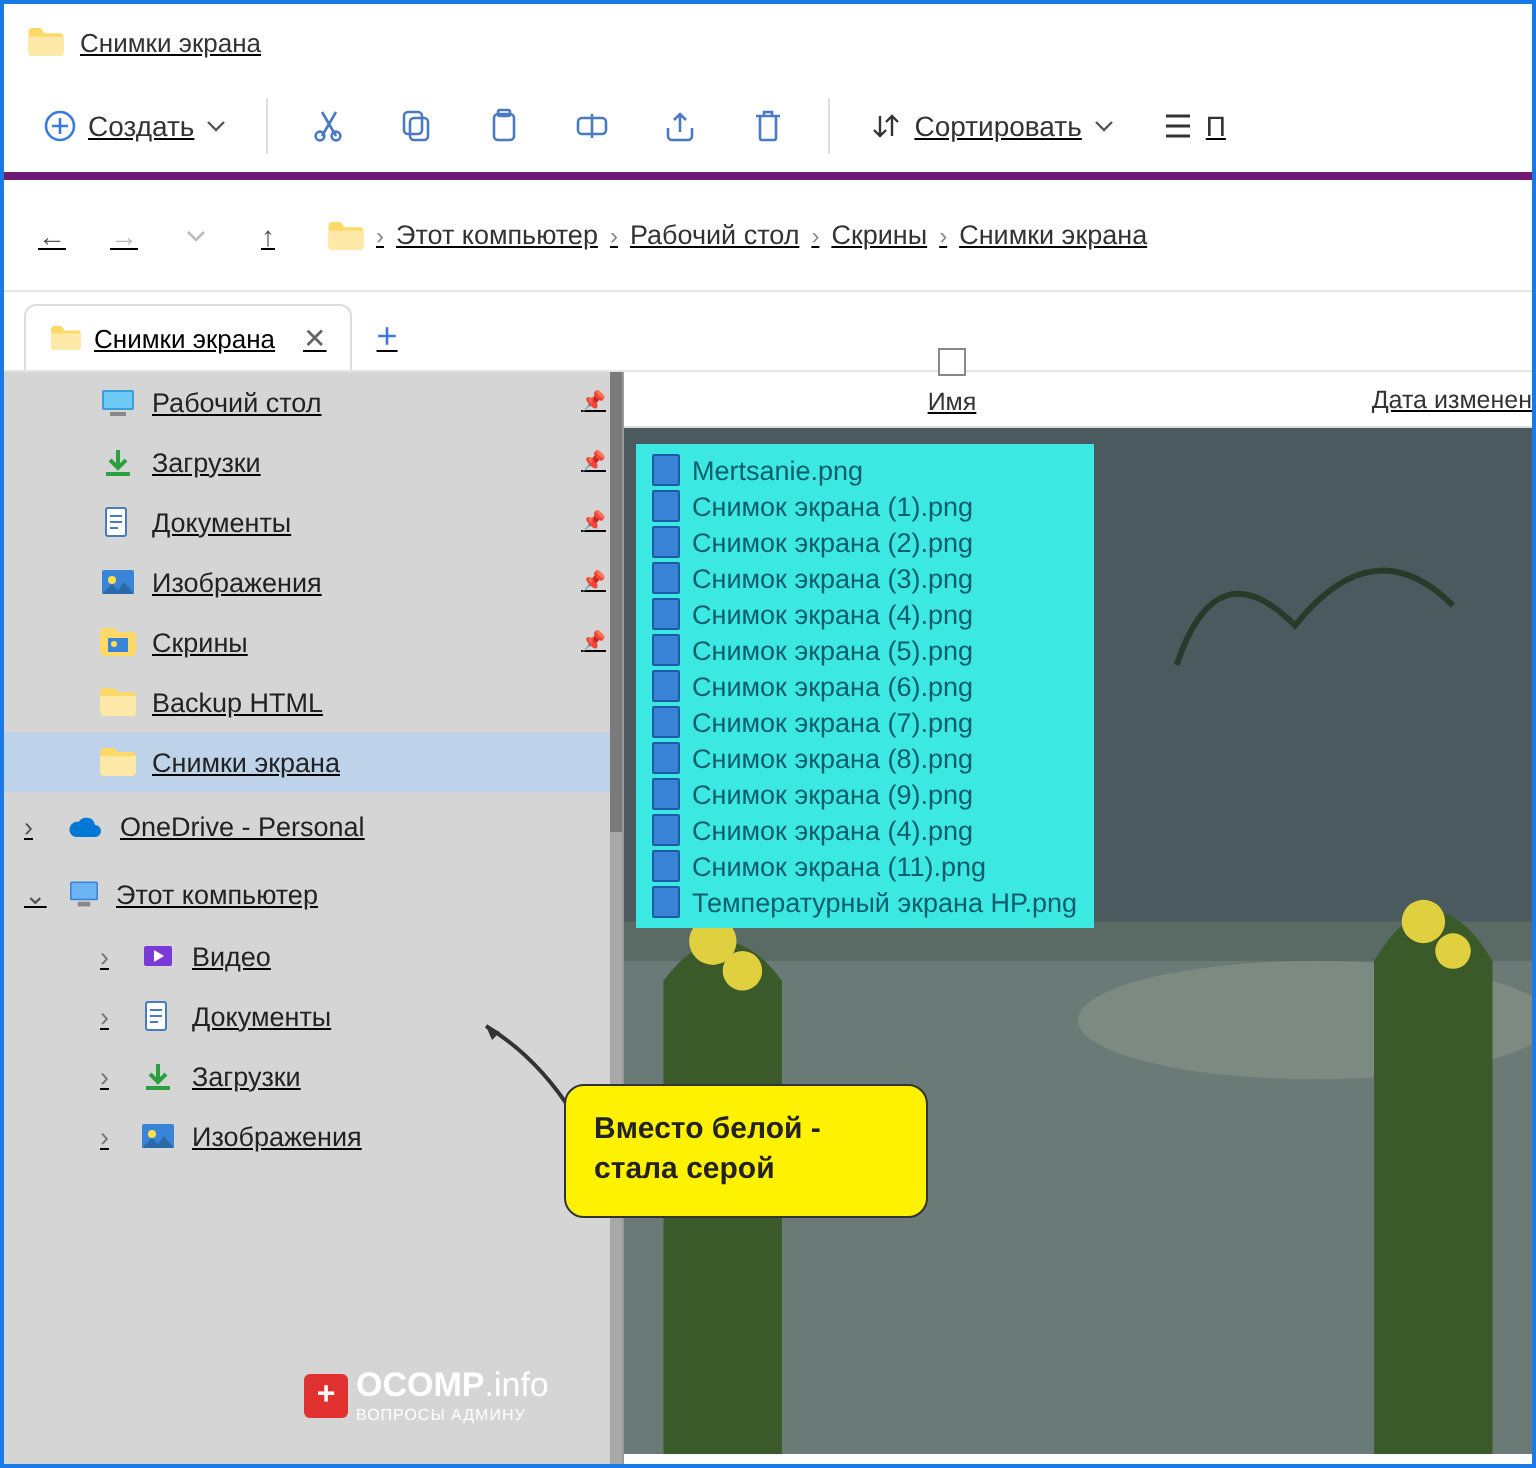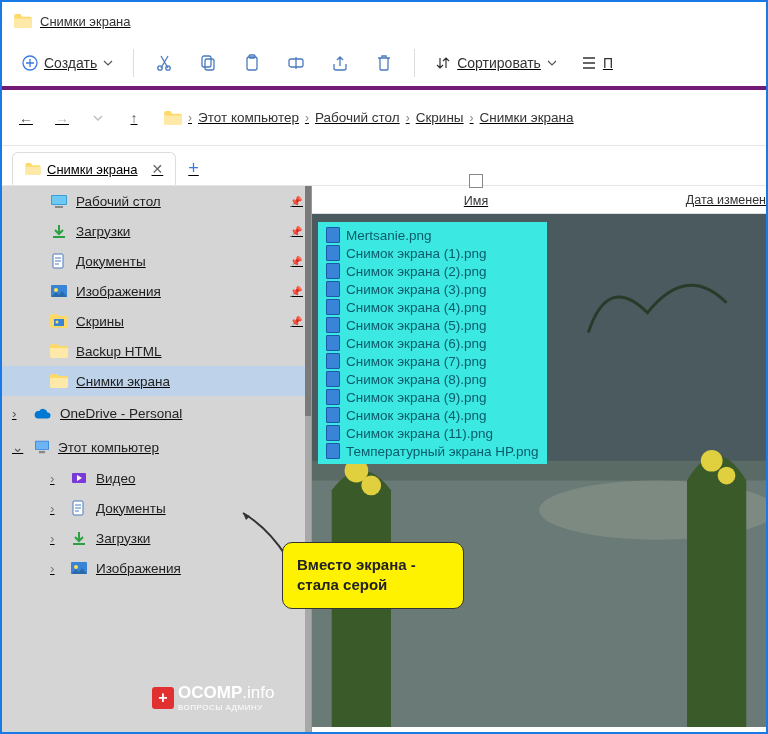--- a/index.html
+++ b/index.html
@@ -359,21 +359,21 @@
           </div>
       </div>
     </div>
   </div>
 
   <svg class="callout-tail" viewBox="0 0 60 60">
       <path d="M5 5 Q30 20 48 48" stroke="#333" stroke-width="2" fill="none"></path>
       <path d="M5 5 L12 8 L8 12 Z" fill="#333"></path>
     </svg>
   <div class="callout">
-    <span>Вместо экрана - стала серой</span>
+    <span>Вместо белой - стала серой</span>
   </div>
 
   <div class="logo-overlay">
     <div class="logo-plus">+</div>
     <div>
       <div><span>OCOMP</span><span style="font-weight:400;text-align:center;">.info</span></div>
       <div class="logo-sub">ВОПРОСЫ АДМИНУ</div>
     </div>
   </div>
 

